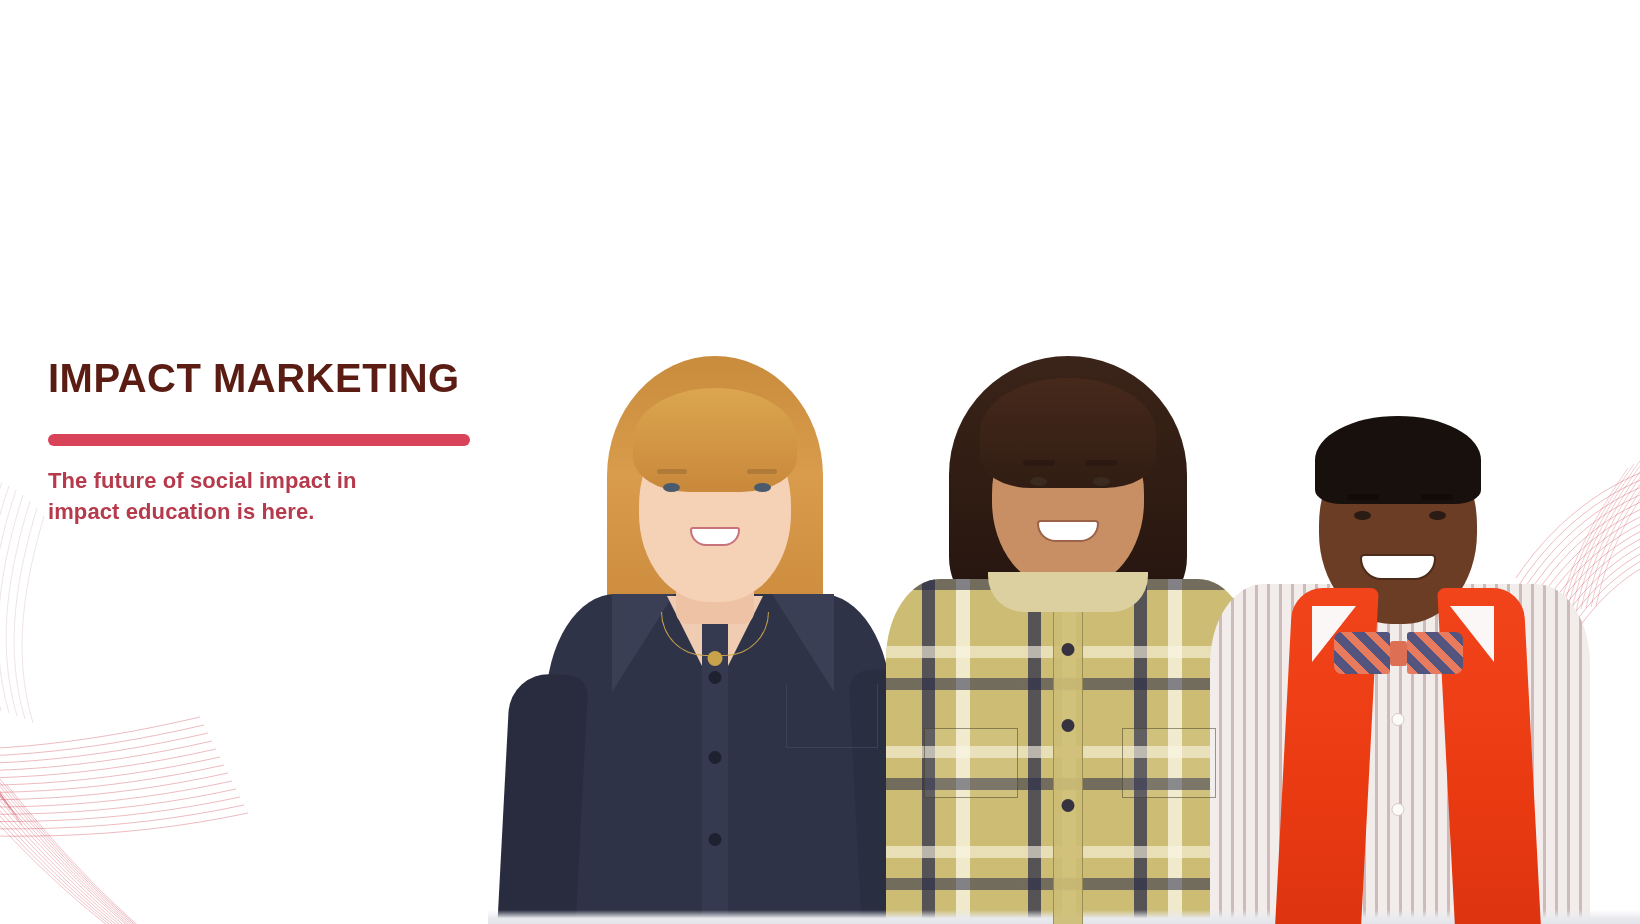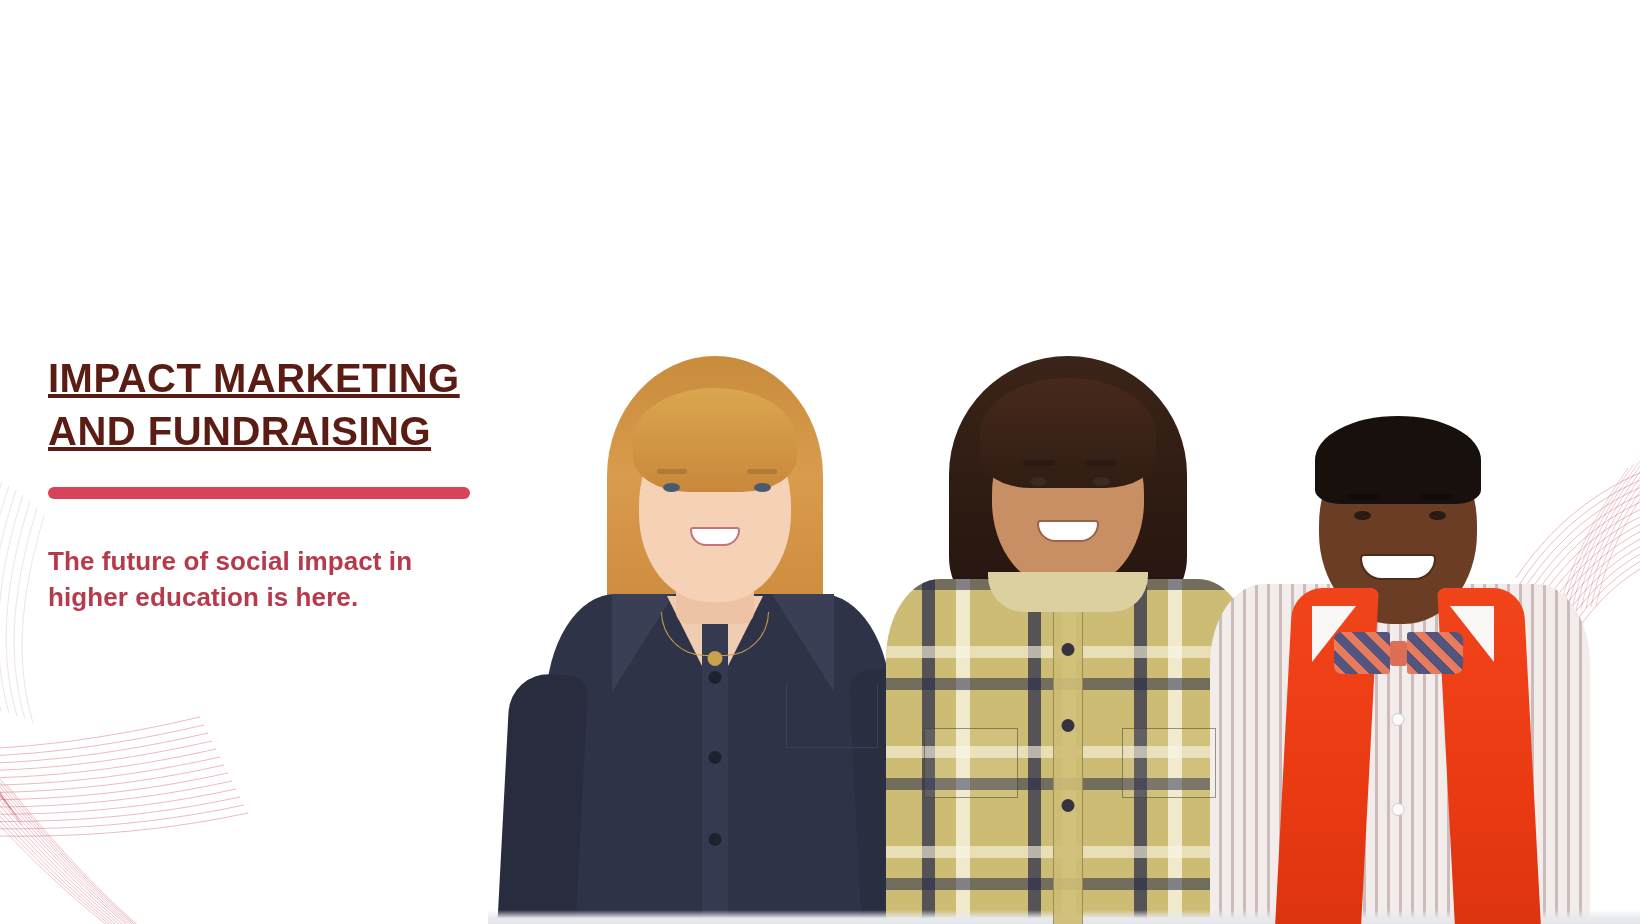--- a/index.html
+++ b/index.html
@@ -38,30 +38,30 @@
     z-index:5;
   }
   .headline {
     font-size:40px;
     font-weight:bold;
     line-height:1.33;
     letter-spacing:0.5px;
     color:#5a1c13;
     text-transform:uppercase;
   }
-  .headline .hl-line { display:block; white-space:nowrap;text-decoration:underline; }
+  .headline .hl-line { display:block; white-space:nowrap; }
   .accent-bar {
     margin-top:29px;
     width:422px; height:12px;
     background:#d9435a;
     border-radius:7px;
   }
   .subtitle {
-    margin-top:45px;
-    font-size:26px;
+    margin-top:20px;
+    font-size:22px;
     font-weight:bold;
     line-height:1.38;
     color:#b63a4c;
     letter-spacing:0.1px;
   }
   .subtitle .sub-line { display:block; white-space:nowrap; }
 
   
   .photo-area {
     position:absolute;
@@ -544,22 +544,21 @@
       <div class="eye r"></div>
       <div class="smile"></div>
     </div>
 
     <div class="photo-baseline"></div>
   </div>
 
   <div class="text-block">
     <h1 class="headline">
       <span class="hl-line">IMPACT MARKETING</span>
-      <span class="hl-line">AND FUNDRAISING</span>
     </h1>
     <div class="accent-bar"></div>
     <p class="subtitle">
       <span class="sub-line">The future of social impact in</span>
-      <span class="sub-line">higher education is here.</span>
+      <span class="sub-line">impact education is here.</span>
     </p>
   </div>
 
 </div>
 
 </body></html>

